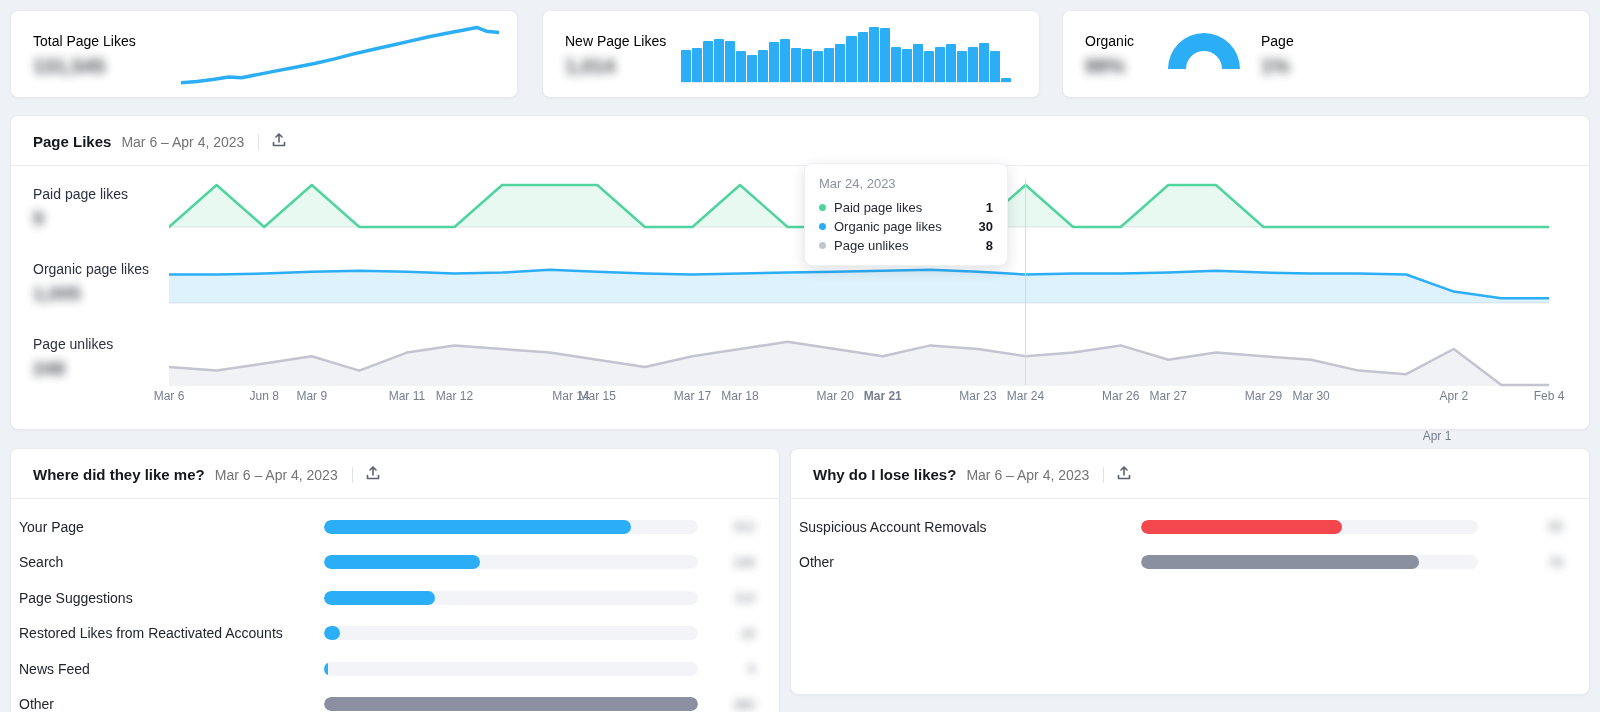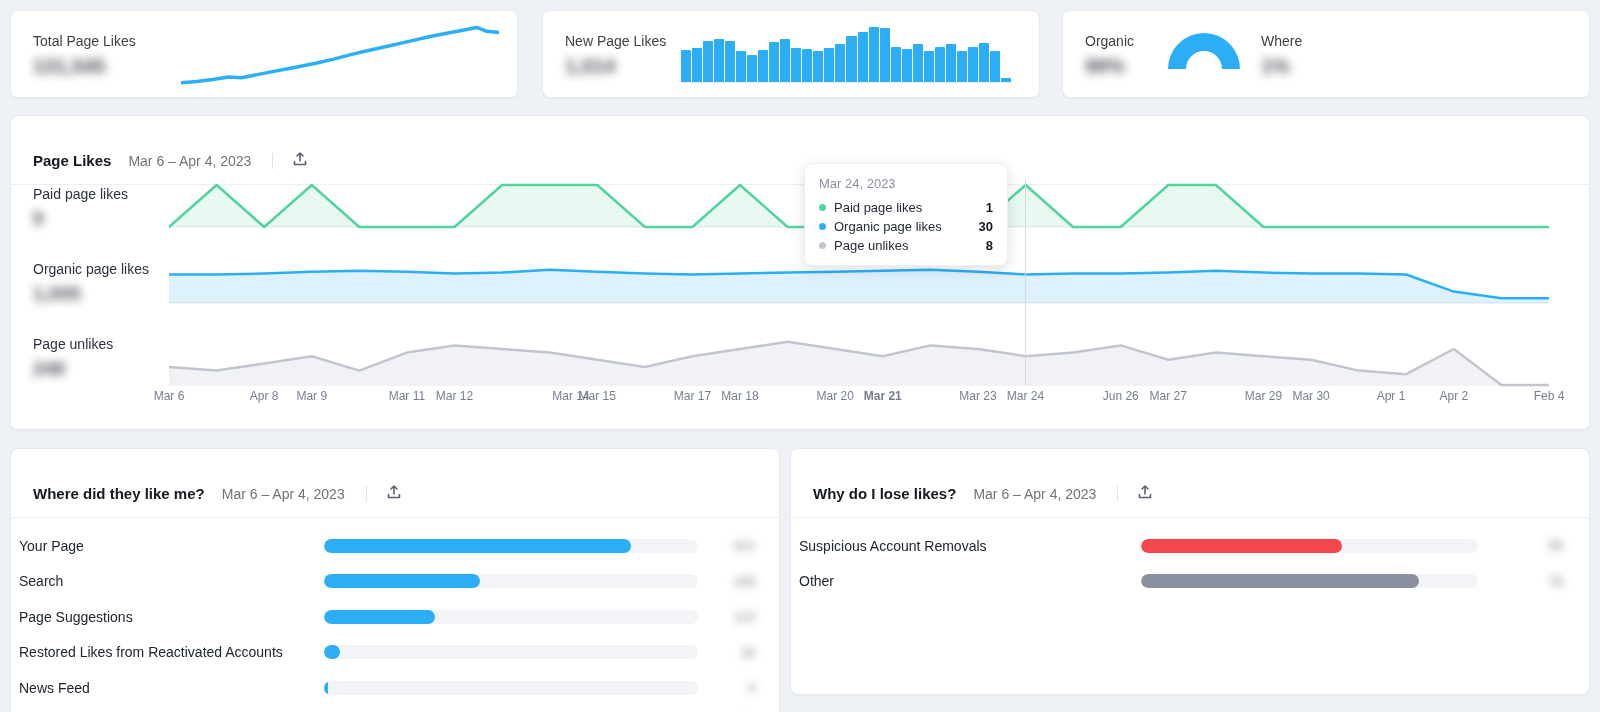--- a/index.html
+++ b/index.html
@@ -7,41 +7,41 @@
   body {
     background:#eef1f5;
     font-family:"Liberation Sans", sans-serif;
     color:#1a1f29;
     position:relative;
   }
   .card {
     position:absolute; background:#fff; border:1px solid #e7eaef;
     border-radius:8px; box-shadow:0 1px 2px rgba(25,32,45,.04);
   }
-  .metric-label { font-size:14px; color:#404040; }
+  .metric-label { font-size:14px; color:#000000; }
   .metric-value { font-size:20px; font-weight:bold; color:#1a1f29; margin-top:6px; }
   .blurred { filter:blur(5px); opacity:.8; }
   .blurred-sm { filter:blur(4px); opacity:.75; }
 
   
   #card-total { left:10px; top:10px; width:508px; height:88px; }
   #card-new   { left:542px; top:10px; width:498px; height:88px; }
   #card-split { left:1062px; top:10px; width:528px; height:88px; }
   .topcard-inner { position:absolute; left:22px; top:22px; }
   #spark-wrap { position:absolute; left:170px; top:14px; width:318px; height:62px; }
   #minibar-wrap { position:absolute; left:138px; top:14px; width:330px; height:58px;
                   display:flex; align-items:flex-end; gap:1px; border-bottom:1px solid #e8ebf0; }
   .minibar { flex:1; background:#2baef5; border-radius:1px 1px 0 0; }
   #gauge-wrap { position:absolute; left:103px; top:20px; width:76px; height:40px; }
   #split-paid { position:absolute; left:198px; top:22px; }
 
   
   #card-pagelikes { left:10px; top:115px; width:1580px; height:315px; }
-  .card-header { display:flex; align-items:center; gap:17px; padding:14px 22px 12px 22px;
-                 border-bottom:1px solid #eceef2;margin-top:19px; }
+  .card-header { display:flex; align-items:center; gap:10px; padding:14px 22px 12px 22px;
+                 border-bottom:1px solid #eceef2; }
   .card-title { font-size:15px; font-weight:bold; color:#14181f; }
   .card-date { font-size:14px; color:#737373; }
   .hdr-sep { width:1px; height:16px; background:#dfe2e9; margin-left:4px; }
   .export-btn { background:none; border:none; cursor:pointer; padding:2px; display:flex; }
   .legend-block { position:absolute; left:22px; width:140px; }
   .legend-name { font-size:14px; color:#2b3140; }
   .legend-val { font-size:19px; font-weight:bold; margin-top:6px; }
   #plot-svg { position:absolute; left:158px; top:63px; }
   #x-axis { position:absolute; left:158px; top:273px; width:1380px; height:16px; }
   .x-tick { position:absolute; transform:translateX(-50%); font-size:12px; color:#767e8e; white-space:nowrap; }
@@ -129,21 +129,21 @@
   <div class="topcard-inner">
     <div class="metric-label">Organic</div>
     <div class="metric-value blurred">99%</div>
   </div>
   <div id="gauge-wrap">
     <svg id="gauge-svg" width="76" height="40" viewBox="0 0 76 40">
         <path d="M2,38 A36,36 0 0 1 74,38 L56,38 A18,18 0 0 0 20,38 Z" fill="#2baef5"></path>
       </svg>
   </div>
   <div id="split-paid">
-    <div class="metric-label">Where</div>
+    <div class="metric-label">Page</div>
     <div class="metric-value blurred">1%</div>
   </div>
 </div>
 
 <div class="card" id="card-pagelikes">
   <div class="card-header">
     <span class="card-title">Page Likes</span>
     <span class="card-date">Mar 6 – Apr 4, 2023</span>
     <span class="hdr-sep"></span>
     <button class="export-btn">
@@ -177,37 +177,37 @@
       <path d="M0,48 L0.0,48.0 47.6,6.0 95.2,48.0 142.8,6.0 190.3,48.0 237.9,48.0 285.5,48.0 333.1,6.0 380.7,6.0 428.3,6.0 475.9,48.0 523.4,48.0 571.0,6.0 618.6,48.0 666.2,48.0 713.8,48.0 761.4,48.0 809.0,48.0 856.6,6.0 904.1,48.0 951.7,48.0 999.3,6.0 1046.9,6.0 1094.5,48.0 1142.1,48.0 1189.7,48.0 1237.2,48.0 1284.8,48.0 1332.4,48.0 1380.0,48.0 L1380,48 Z" fill="rgba(80,212,158,0.13)"></path>
       <polyline points="0.0,48.0 47.6,6.0 95.2,48.0 142.8,6.0 190.3,48.0 237.9,48.0 285.5,48.0 333.1,6.0 380.7,6.0 428.3,6.0 475.9,48.0 523.4,48.0 571.0,6.0 618.6,48.0 666.2,48.0 713.8,48.0 761.4,48.0 809.0,48.0 856.6,6.0 904.1,48.0 951.7,48.0 999.3,6.0 1046.9,6.0 1094.5,48.0 1142.1,48.0 1189.7,48.0 1237.2,48.0 1284.8,48.0 1332.4,48.0 1380.0,48.0" fill="none" stroke="#50d49e" stroke-width="2.5" stroke-linejoin="round" stroke-linecap="round"></polyline>
       <path d="M0,124 L0.0,95.5 47.6,95.5 95.2,94.5 142.8,92.7 190.3,91.7 237.9,92.7 285.5,94.5 333.1,93.6 380.7,90.8 428.3,92.7 475.9,94.5 523.4,95.5 571.0,94.5 618.6,93.6 666.2,92.7 713.8,91.7 761.4,90.8 809.0,92.7 856.6,95.5 904.1,94.5 951.7,94.5 999.3,93.6 1046.9,91.7 1094.5,93.6 1142.1,94.5 1189.7,94.5 1237.2,95.5 1284.8,112.6 1332.4,119.3 1380.0,119.3 L1380,124 Z" fill="rgba(43,174,245,0.16)"></path>
       <polyline points="0.0,95.5 47.6,95.5 95.2,94.5 142.8,92.7 190.3,91.7 237.9,92.7 285.5,94.5 333.1,93.6 380.7,90.8 428.3,92.7 475.9,94.5 523.4,95.5 571.0,94.5 618.6,93.6 666.2,92.7 713.8,91.7 761.4,90.8 809.0,92.7 856.6,95.5 904.1,94.5 951.7,94.5 999.3,93.6 1046.9,91.7 1094.5,93.6 1142.1,94.5 1189.7,94.5 1237.2,95.5 1284.8,112.6 1332.4,119.3 1380.0,119.3" fill="none" stroke="#2baef5" stroke-width="2.5" stroke-linejoin="round" stroke-linecap="round"></polyline>
       <path d="M0,206 L0.0,188.0 47.6,191.6 95.2,184.4 142.8,177.2 190.3,191.6 237.9,173.6 285.5,166.4 333.1,170.0 380.7,173.6 428.3,180.8 475.9,188.0 523.4,177.2 571.0,170.0 618.6,162.8 666.2,170.0 713.8,177.2 761.4,166.4 809.0,170.0 856.6,177.2 904.1,173.6 951.7,166.4 999.3,180.8 1046.9,173.6 1094.5,177.2 1142.1,180.8 1189.7,191.6 1237.2,195.2 1284.8,170.0 1332.4,206.0 1380.0,206.0 L1380,206 Z" fill="#f1f2f6"></path>
       <polyline points="0.0,188.0 47.6,191.6 95.2,184.4 142.8,177.2 190.3,191.6 237.9,173.6 285.5,166.4 333.1,170.0 380.7,173.6 428.3,180.8 475.9,188.0 523.4,177.2 571.0,170.0 618.6,162.8 666.2,170.0 713.8,177.2 761.4,166.4 809.0,170.0 856.6,177.2 904.1,173.6 951.7,166.4 999.3,180.8 1046.9,173.6 1094.5,177.2 1142.1,180.8 1189.7,191.6 1237.2,195.2 1284.8,170.0 1332.4,206.0 1380.0,206.0" fill="none" stroke="#c2c5cf" stroke-width="2.5" stroke-linejoin="round" stroke-linecap="round"></polyline>
       <line x1="856.551724137931" y1="0" x2="856.551724137931" y2="206" stroke="#d6dae1" stroke-width="1"></line>
     </svg>
   <div id="x-axis">
       <span class="x-tick" style="left: 0px;">Mar 6</span>
-      <span class="x-tick" style="left: 95.1724px;">Apr 8</span>
+      <span class="x-tick" style="left: 95.1724px;">Jun 8</span>
       <span class="x-tick" style="left: 142.759px;">Mar 9</span>
       <span class="x-tick" style="left: 237.931px;">Mar 11</span>
       <span class="x-tick" style="left: 285.517px;">Mar 12</span>
       <span class="x-tick" style="left: 402px;">Mar 14</span>
       <span class="x-tick" style="left: 428.276px;">Mar 15</span>
       <span class="x-tick" style="left: 523.448px;">Mar 17</span>
       <span class="x-tick" style="left: 571.034px;">Mar 18</span>
       <span class="x-tick" style="left: 666.207px;">Mar 20</span>
       <span class="x-tick" style="left: 713.793px; font-weight: bold;">Mar 21</span>
       <span class="x-tick" style="left: 808.966px;">Mar 23</span>
       <span class="x-tick" style="left: 856.552px;">Mar 24</span>
-      <span class="x-tick" style="left: 951.724px;">Jun 26</span>
+      <span class="x-tick" style="left: 951.724px;">Mar 26</span>
       <span class="x-tick" style="left: 999.31px;">Mar 27</span>
       <span class="x-tick" style="left: 1094.48px;">Mar 29</span>
       <span class="x-tick" style="left: 1142.07px;">Mar 30</span>
-      <span class="x-tick" style="left: 1222px;">Apr 1</span>
+      <span class="x-tick" style="left: 1268px; margin-top: 40px;">Apr 1</span>
       <span class="x-tick" style="left: 1284.83px;">Apr 2</span>
       <span class="x-tick" style="left: 1380px;">Feb 4</span>
     </div>
 
   <div id="chart-tooltip">
     <div class="tt-date">Mar 24, 2023</div>
     <div class="tt-row">
       <span class="tt-dot" style="background: rgb(80, 212, 158);"></span>
       <span class="tt-label">Paid page likes</span>
       <span class="tt-val">1</span>

